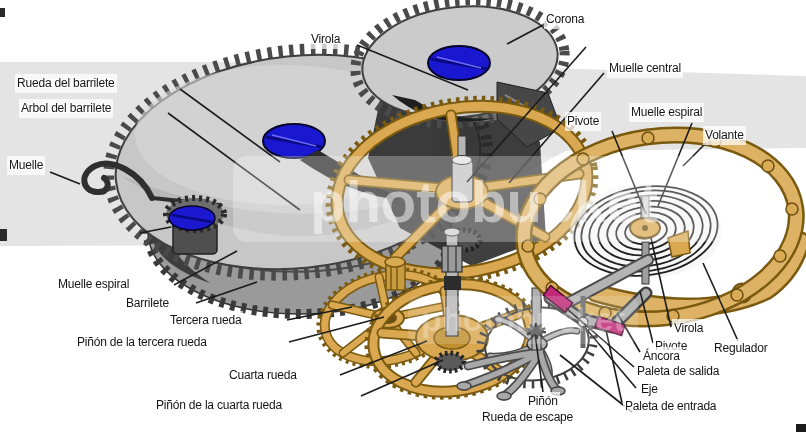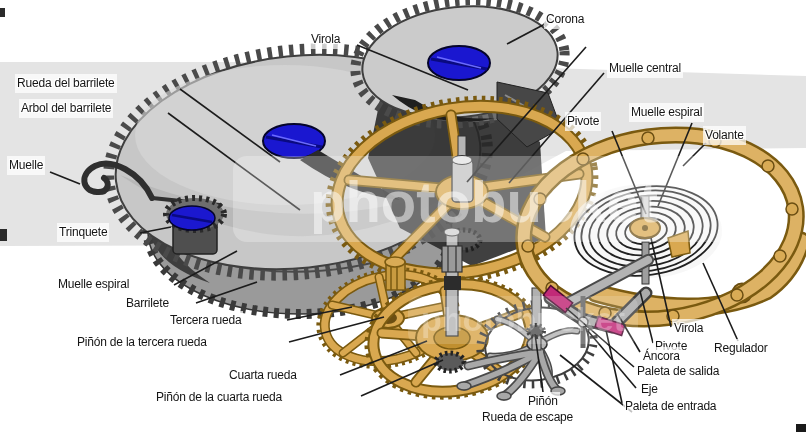--- a/index.html
+++ b/index.html
@@ -310,27 +310,26 @@
 
   <span class="lbl" style="left:309px;top:30px">Virola</span>
   <span class="lbl" style="left:544px;top:10px">Corona</span>
   <span class="lbl" style="left:607px;top:59px">Muelle central</span>
   <span class="lbl" style="left:15px;top:74px">Rueda del barrilete</span>
   <span class="lbl" style="left:19px;top:99px">Arbol del barrilete</span>
   <span class="lbl" style="left:629px;top:103px">Muelle espiral</span>
   <span class="lbl" style="left:565px;top:112px">Pivote</span>
   <span class="lbl" style="left:703px;top:126px">Volante</span>
   <span class="lbl" style="left:7px;top:156px">Muelle</span>
-  <span class="lbl" style="left:57px;top:223px">Trinquete</span>
   <span class="lbl" style="left:56px;top:275px">Muelle espiral</span>
   <span class="lbl" style="left:124px;top:294px">Barrilete</span>
   <span class="lbl" style="left:168px;top:311px">Tercera rueda</span>
   <span class="lbl" style="left:75px;top:333px">Piñón de la tercera rueda</span>
   <span class="lbl" style="left:227px;top:366px">Cuarta rueda</span>
-  <span class="lbl" style="left:154px;top:388px">Piñón de la cuarta rueda</span>
+  <span class="lbl" style="left:154px;top:396px">Piñón de la cuarta rueda</span>
   <span class="lbl" style="left:526px;top:392px">Piñón</span>
   <span class="lbl" style="left:480px;top:408px">Rueda de escape</span>
   <span class="lbl" style="left:672px;top:319px">Virola</span>
   <span class="lbl" style="left:653px;top:337px">Pivote</span>
   <span class="lbl" style="left:712px;top:339px">Regulador</span>
   <span class="lbl" style="left:641px;top:347px">Áncora</span>
   <span class="lbl" style="left:635px;top:362px">Paleta de salida</span>
   <span class="lbl" style="left:639px;top:380px">Eje</span>
   <span class="lbl" style="left:623px;top:397px">Paleta de entrada</span>
 

